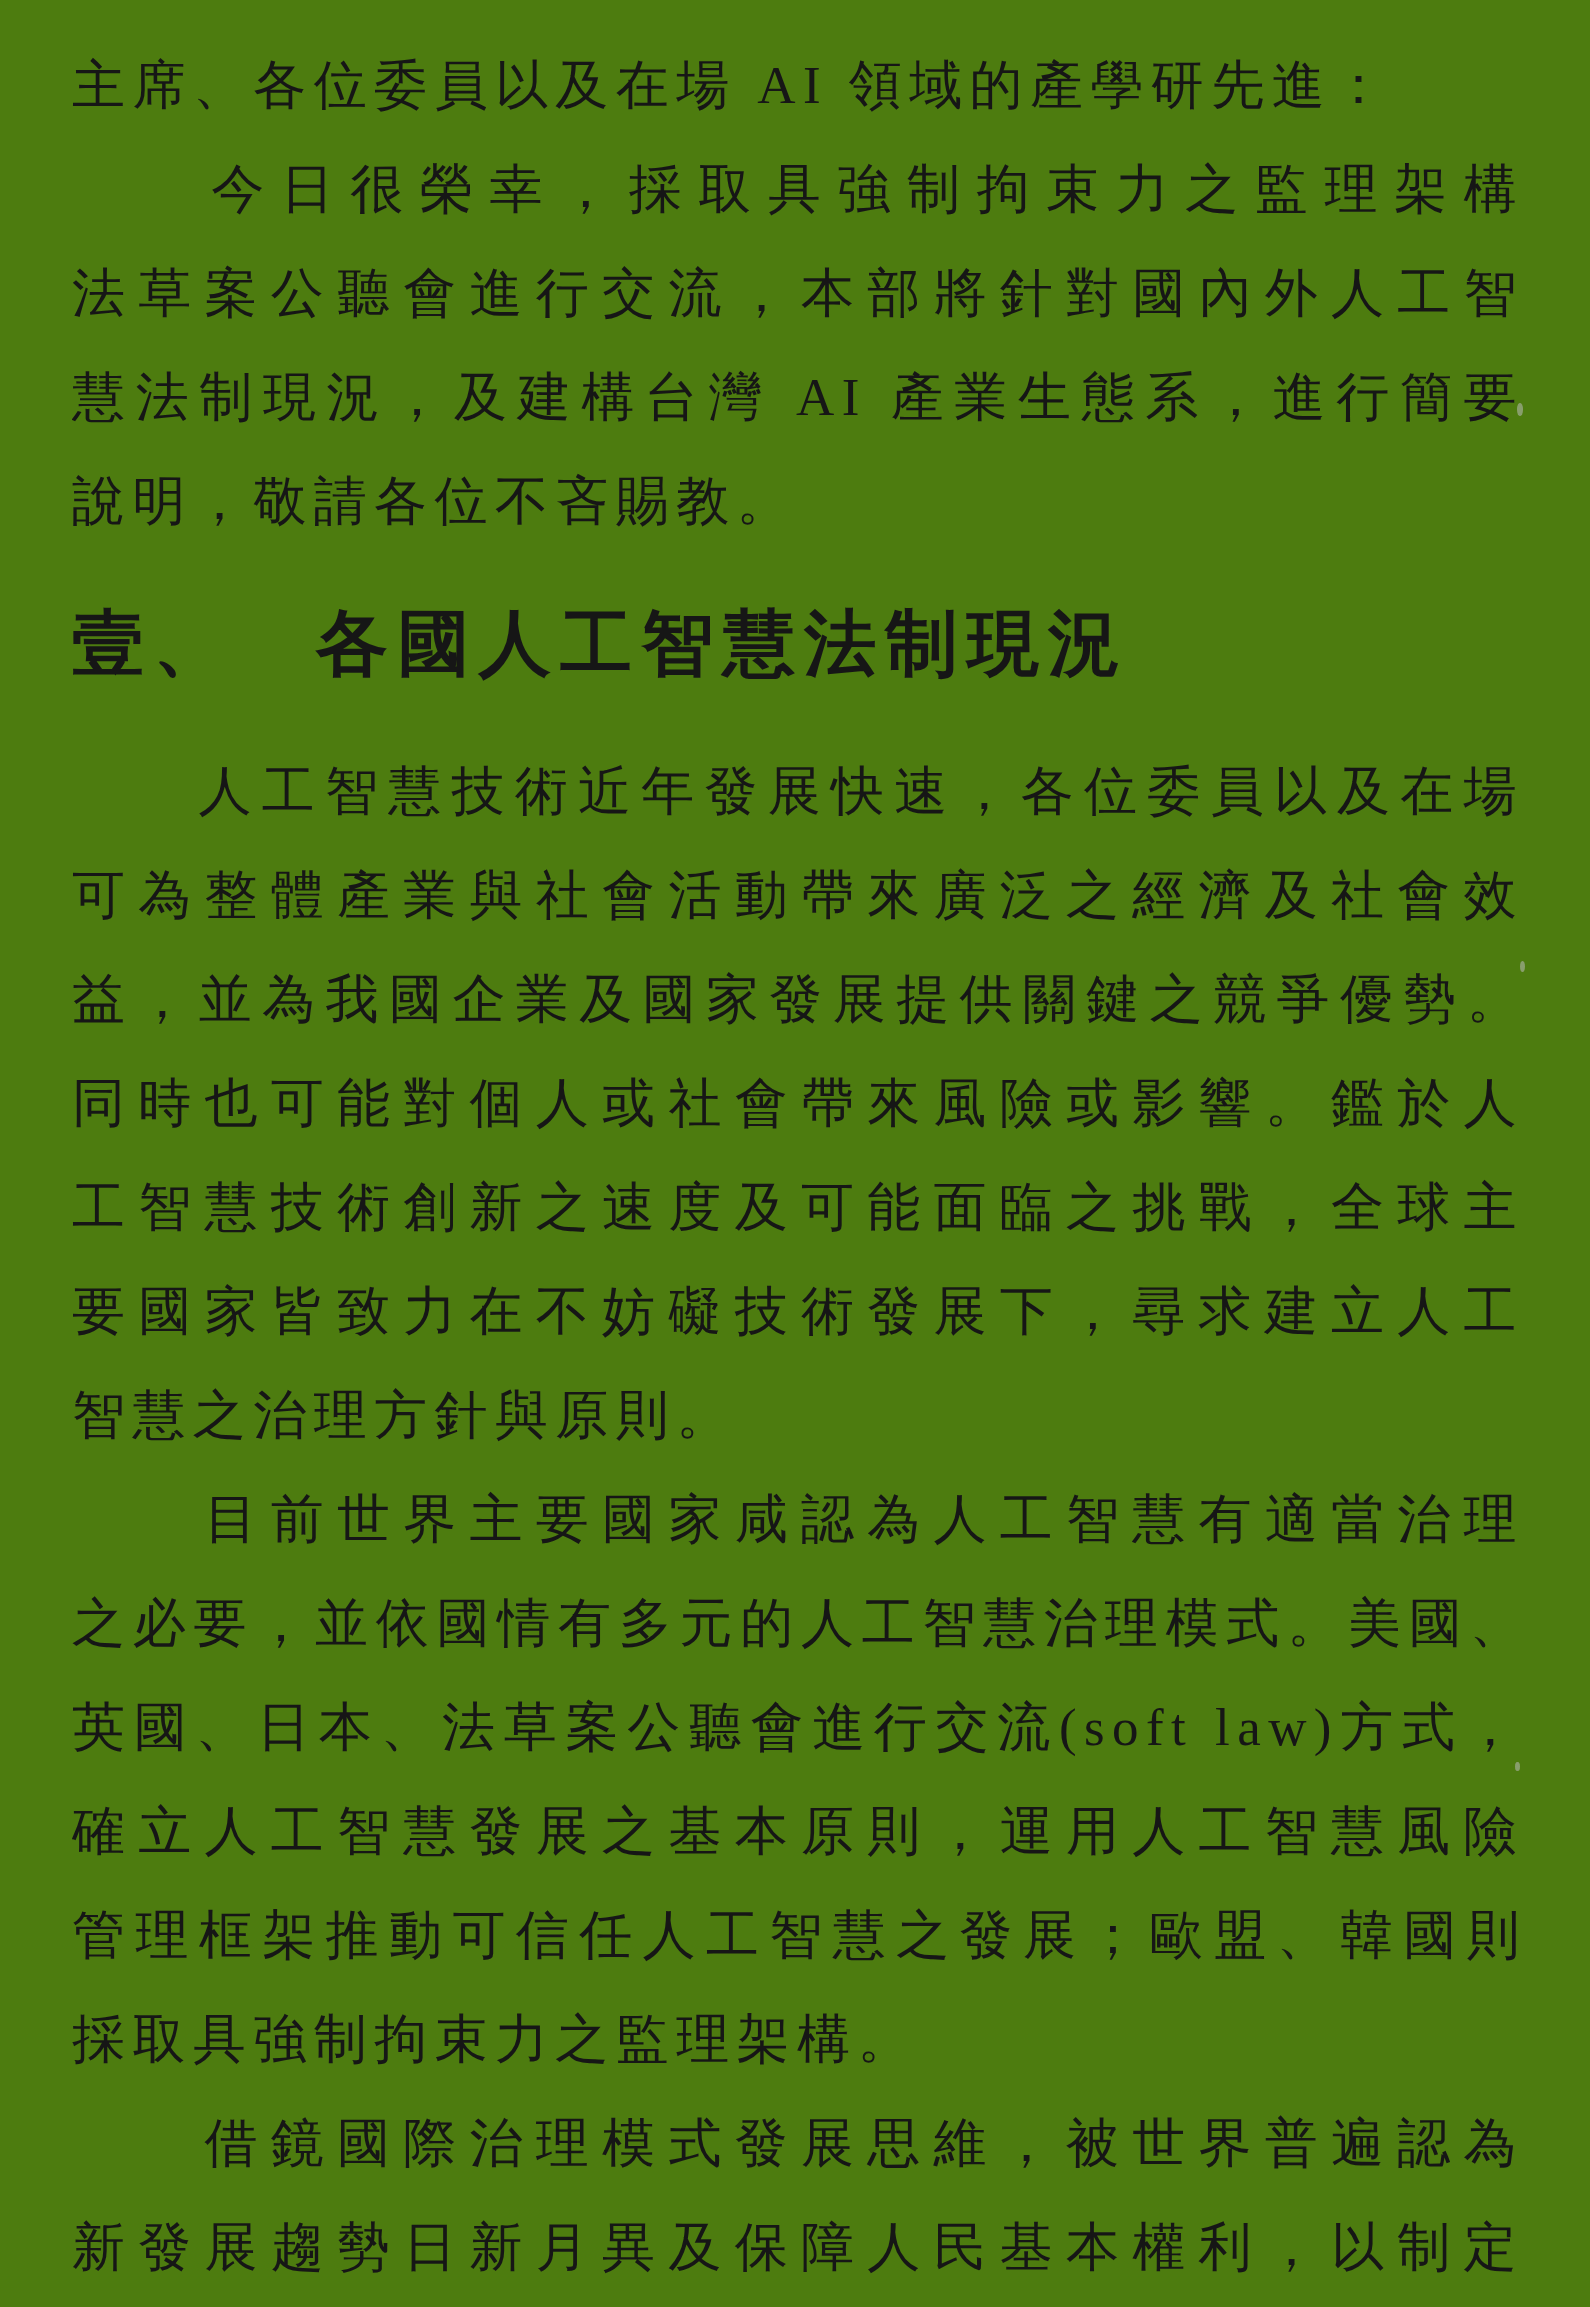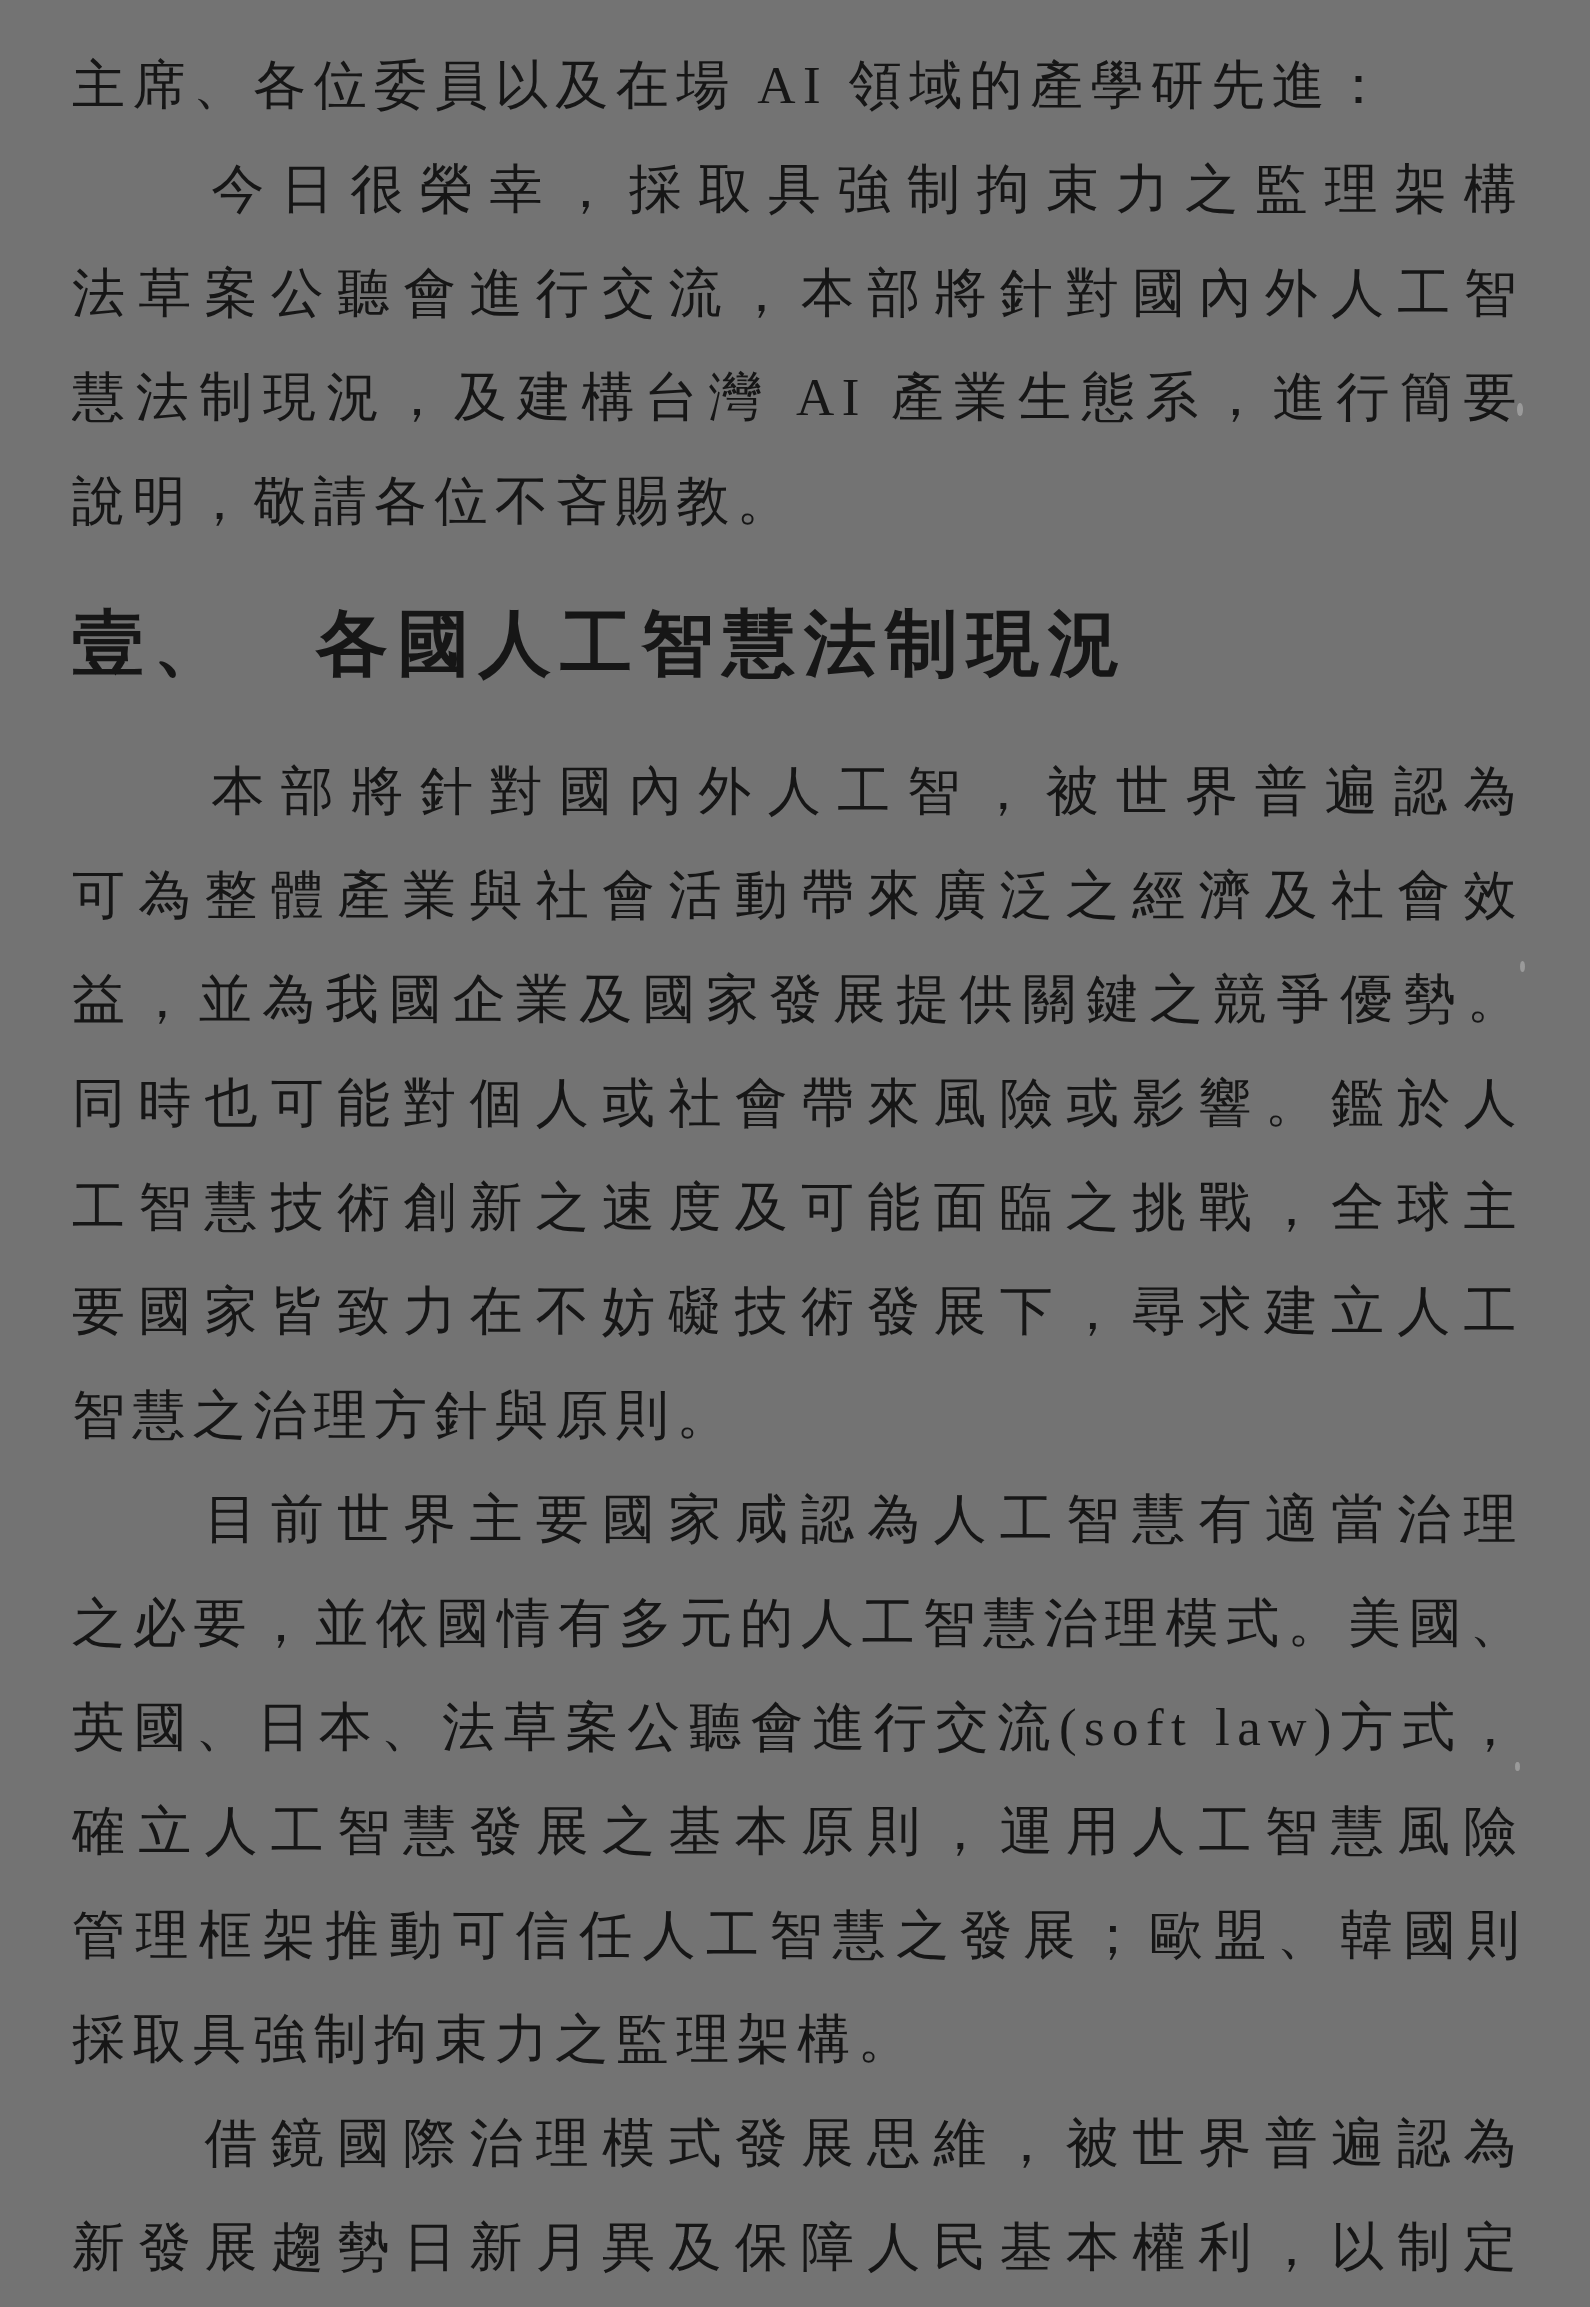--- a/index.html
+++ b/index.html
@@ -5,21 +5,21 @@
   html, body { margin: 0; padding: 0; }
   body {
     width: 1590px;
     background: #f2f2f2;
     font-family: "Liberation Serif", "DejaVu Serif", serif;
   }
   .page {
     position: relative;
     width: 1590px;
     height: 2307px;
-    background: #737373;
+    background: #4d7c0f;
     color: #161616;
     box-sizing: border-box;
     padding: 33px 67px 0 72px;
     overflow: hidden;
   }
   .ln {
     width: 1452px;
     height: 104px;
     line-height: 104px;
     font-size: 53px;
@@ -60,21 +60,21 @@
 <div class="page">
 
   <div class="ln">主席、各位委員以及在場 AI 領域的產學研先進：</div>
   <div class="ln fill">　　今日很榮幸，採取具強制拘束力之監理架構</div>
   <div class="ln fill">法草案公聽會進行交流，本部將針對國內外人工智</div>
   <div class="ln fill">慧法制現況，及建構台灣 AI 產業生態系，進行簡要</div>
   <div class="ln">說明，敬請各位不吝賜教。</div>
 
   <div class="ln head">壹、　各國人工智慧法制現況</div>
 
-  <div class="ln fill">　　本部將針對國內外人工智，被世界普遍認為</div>
+  <div class="ln fill">　　人工智慧技術近年發展快速，各位委員以及在場</div>
   <div class="ln fill">可為整體產業與社會活動帶來廣泛之經濟及社會效</div>
   <div class="ln fill n23">益，並為我國企業及國家發展提供關鍵之競爭優勢。</div>
   <div class="ln fill">同時也可能對個人或社會帶來風險或影響。鑑於人</div>
   <div class="ln fill">工智慧技術創新之速度及可能面臨之挑戰，全球主</div>
   <div class="ln fill">要國家皆致力在不妨礙技術發展下，尋求建立人工</div>
   <div class="ln">智慧之治理方針與原則。</div>
 
   <div class="ln fill">　　目前世界主要國家咸認為人工智慧有適當治理</div>
   <div class="ln fill n24">之必要，並依國情有多元的人工智慧治理模式。美國、</div>
   <div class="ln fill">英國、日本、法草案公聽會進行交流(soft law)方式，</div>

